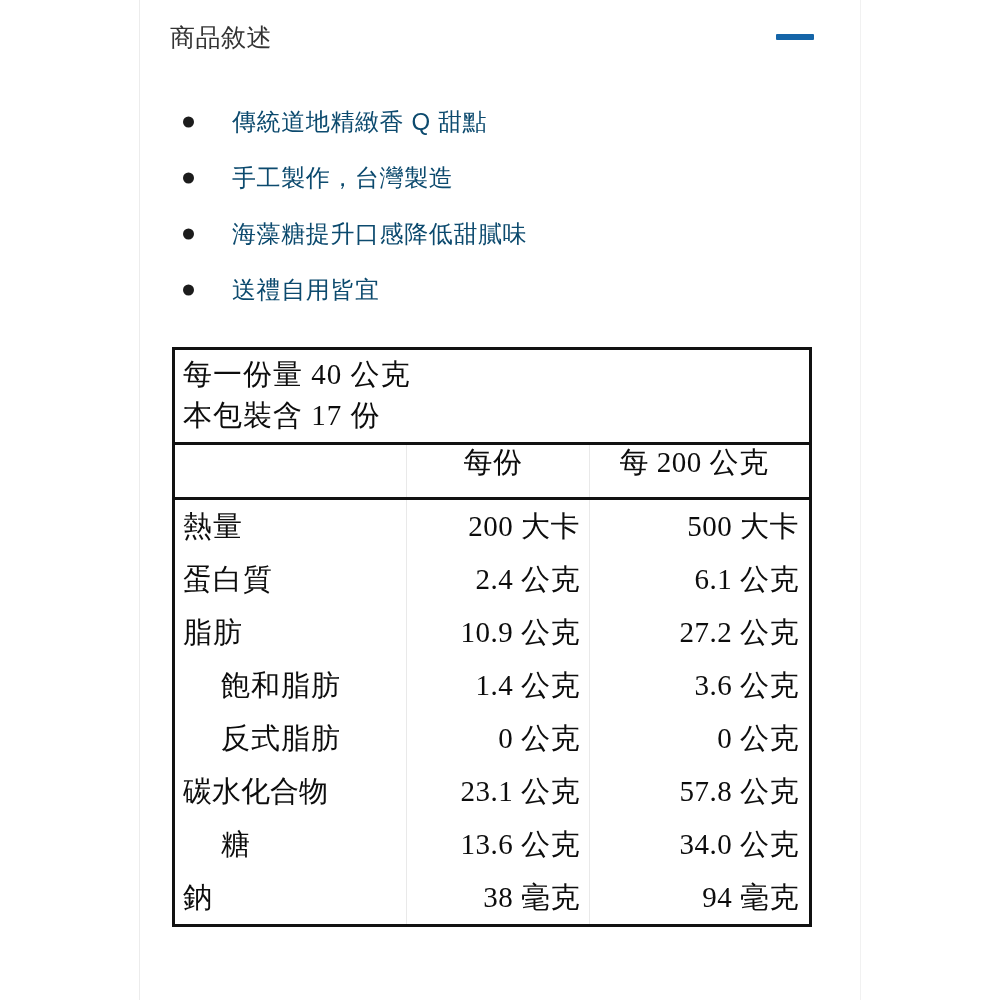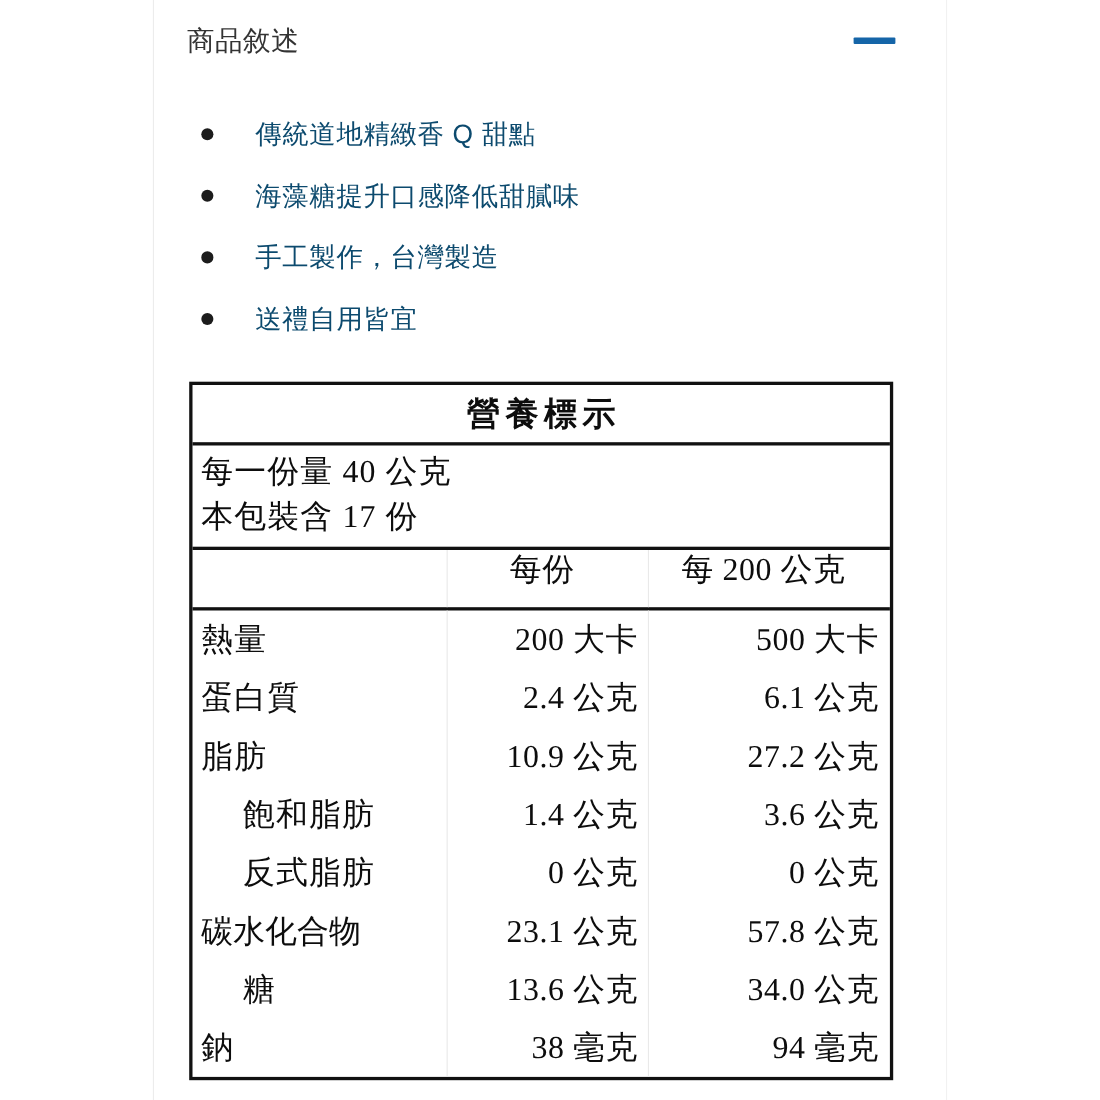--- a/index.html
+++ b/index.html
@@ -225,37 +225,34 @@
     </div>
   </div>
 
   <ul class="feature-list">
     <li class="feature-item">
       <span class="bullet"></span>
       <span>傳統道地精緻香 Q 甜點</span>
     </li>
     <li class="feature-item">
       <span class="bullet"></span>
-      <span>海藻糖提升口感降低甜膩味</span>
+      <span>手工製作，台灣製造</span>
     </li>
     <li class="feature-item">
       <span class="bullet"></span>
-      <span>手工製作，台灣製造</span>
+      <span>海藻糖提升口感降低甜膩味</span>
     </li>
     <li class="feature-item">
       <span class="bullet"></span>
       <span>送禮自用皆宜</span>
     </li>
   </ul>
 
   <div class="nutrition-table">
 
-    <div class="nt-title-row">
-      <div class="nt-title">營養標示</div>
-    </div>
 
     <div class="nt-serving-row">
       <div class="nt-serving-line">每一份量 40 公克</div>
       <div class="nt-serving-line">本包裝含 17 份</div>
     </div>
 
     <div class="nt-colhead-row">
       <div class="col-sep s1"></div>
       <div class="col-sep s2"></div>
       <div style="display:flex;align-items:center;">

